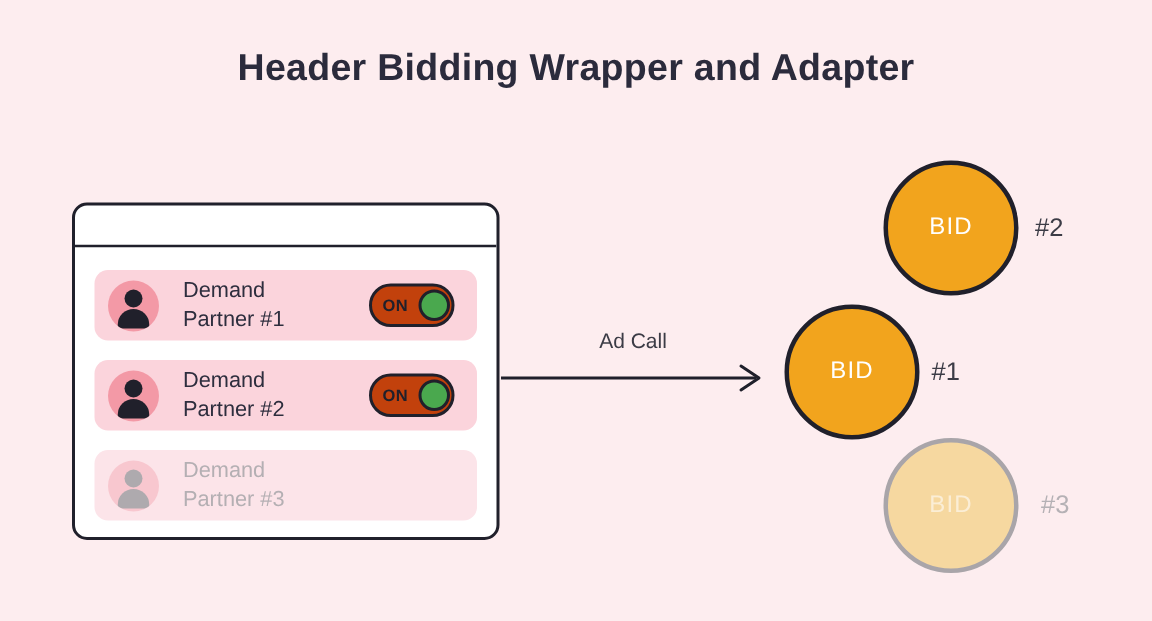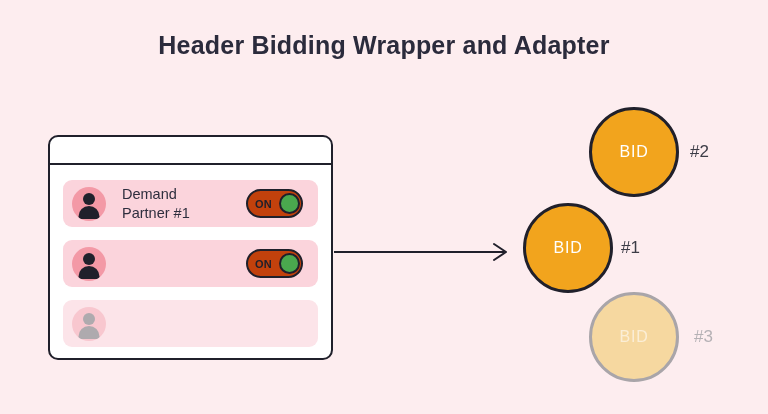--- a/index.html
+++ b/index.html
@@ -89,36 +89,39 @@
           <span class="tlabel">ON</span>
           <span class="knob"></span>
         </div>
       </div>
 
       <div class="row on">
         <div class="avatar">
           <span class="head"></span>
             <span class="torso"></span>
         </div>
+        <div class="pname">Demand Partner #2</div>
         <div class="toggle on">
           <span class="tlabel">ON</span>
           <span class="knob"></span>
         </div>
       </div>
 
       <div class="row off">
         <div class="avatar">
           <span class="head"></span>
             <span class="torso"></span>
         </div>
+        <div class="pname">Demand Partner #3</div>
       </div>
 
     </div>
   </div>
 
+  <div class="adcall">Ad Call</div>
   <svg class="arrow-svg" width="178" height="26" viewBox="0 0 178 26">
     <line x1="0" y1="13" x2="170" y2="13" stroke="#20202b" stroke-width="2"></line>
     <path d="M160 5 L172 13 L160 21" fill="none" stroke="#20202b" stroke-width="2" stroke-linecap="round" stroke-linejoin="round"></path>
   </svg>
 
   <div class="bid bid-2">BID</div>
   <div class="bid-label lab-2">#2</div>
 
   <div class="bid bid-1">BID</div>
   <div class="bid-label lab-1">#1</div>

